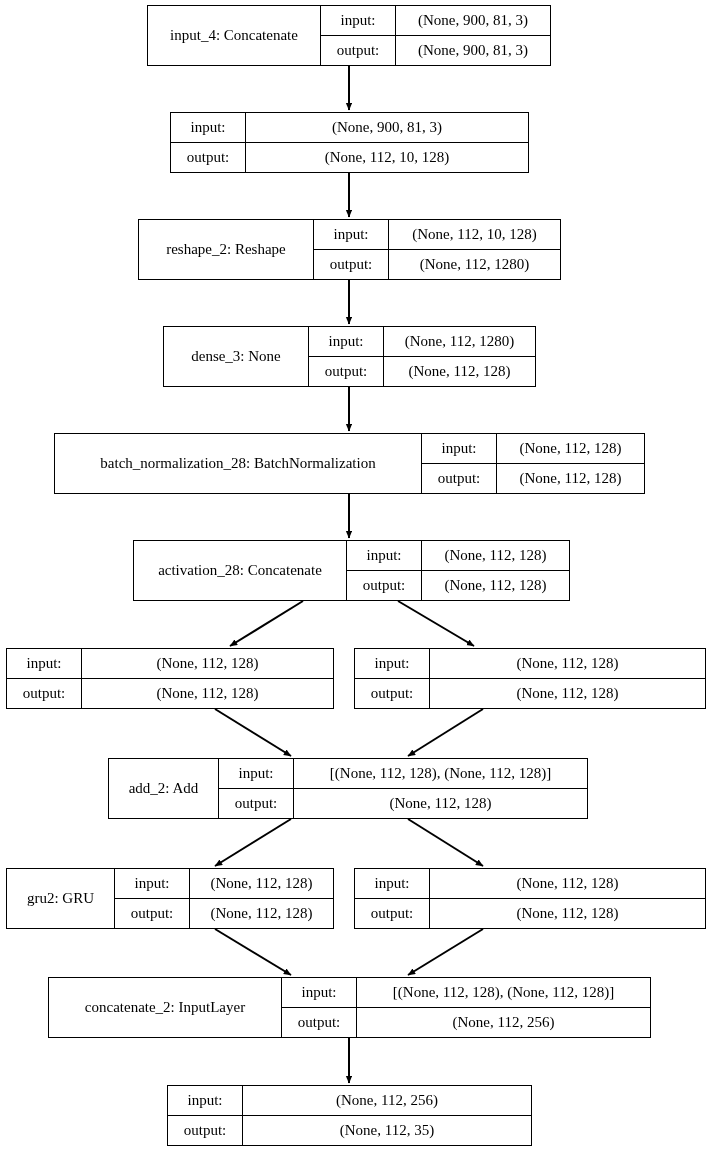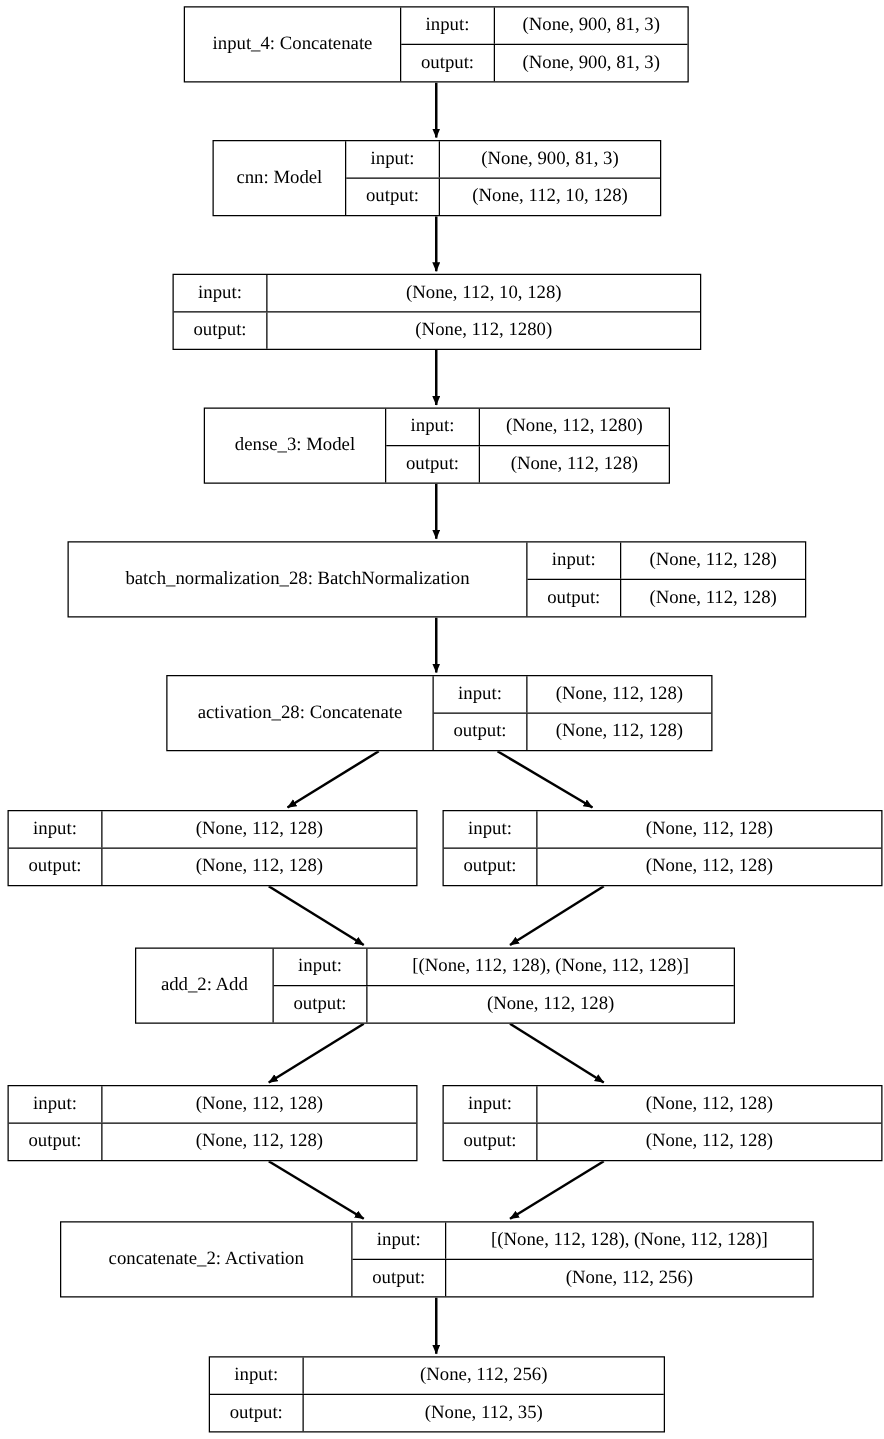--- a/index.html
+++ b/index.html
@@ -121,46 +121,46 @@
             <div class="io-label" style="width: 75px; flex: 0 0 75px;">input:</div>
             <div class="io-value">(None, 900, 81, 3)</div>
           </div>
           <div class="io-row bottom">
             <div class="io-label" style="width: 75px; flex: 0 0 75px;">output:</div>
             <div class="io-value">(None, 900, 81, 3)</div>
           </div>
         </div>
       </div>
       <div class="node" style="left: 170px; top: 112px; width: 359px; height: 61px;">
-        <div class="node-name" style="width: 106px; flex: 0 0 106px;">cnn: Model</div>
         <div class="node-io">
           <div class="io-row top">
             <div class="io-label" style="width: 75px; flex: 0 0 75px;">input:</div>
             <div class="io-value">(None, 900, 81, 3)</div>
           </div>
           <div class="io-row bottom">
             <div class="io-label" style="width: 75px; flex: 0 0 75px;">output:</div>
             <div class="io-value">(None, 112, 10, 128)</div>
           </div>
         </div>
       </div>
       <div class="node" style="left: 138px; top: 219px; width: 423px; height: 61px;">
+        <div class="node-name" style="width: 175px; flex: 0 0 175px;">reshape_2: Reshape</div>
         <div class="node-io">
           <div class="io-row top">
             <div class="io-label" style="width: 75px; flex: 0 0 75px;">input:</div>
             <div class="io-value">(None, 112, 10, 128)</div>
           </div>
           <div class="io-row bottom">
             <div class="io-label" style="width: 75px; flex: 0 0 75px;">output:</div>
             <div class="io-value">(None, 112, 1280)</div>
           </div>
         </div>
       </div>
       <div class="node" style="left: 163px; top: 326px; width: 373px; height: 61px;">
-        <div class="node-name" style="width: 145px; flex: 0 0 145px;">dense_3: Model</div>
+        <div class="node-name" style="width: 145px; flex: 0 0 145px;">dense_3: None</div>
         <div class="node-io">
           <div class="io-row top">
             <div class="io-label" style="width: 75px; flex: 0 0 75px;">input:</div>
             <div class="io-value">(None, 112, 1280)</div>
           </div>
           <div class="io-row bottom">
             <div class="io-label" style="width: 75px; flex: 0 0 75px;">output:</div>
             <div class="io-value">(None, 112, 128)</div>
           </div>
         </div>
@@ -222,20 +222,21 @@
             <div class="io-label" style="width: 75px; flex: 0 0 75px;">input:</div>
             <div class="io-value">[(None, 112, 128), (None, 112, 128)]</div>
           </div>
           <div class="io-row bottom">
             <div class="io-label" style="width: 75px; flex: 0 0 75px;">output:</div>
             <div class="io-value">(None, 112, 128)</div>
           </div>
         </div>
       </div>
       <div class="node" style="left: 6px; top: 868px; width: 328px; height: 61px;">
+        <div class="node-name" style="width: 108px; flex: 0 0 108px;">gru2: GRU</div>
         <div class="node-io">
           <div class="io-row top">
             <div class="io-label" style="width: 75px; flex: 0 0 75px;">input:</div>
             <div class="io-value">(None, 112, 128)</div>
           </div>
           <div class="io-row bottom">
             <div class="io-label" style="width: 75px; flex: 0 0 75px;">output:</div>
             <div class="io-value">(None, 112, 128)</div>
           </div>
         </div>
@@ -246,21 +247,21 @@
             <div class="io-label" style="width: 75px; flex: 0 0 75px;">input:</div>
             <div class="io-value">(None, 112, 128)</div>
           </div>
           <div class="io-row bottom">
             <div class="io-label" style="width: 75px; flex: 0 0 75px;">output:</div>
             <div class="io-value">(None, 112, 128)</div>
           </div>
         </div>
       </div>
       <div class="node" style="left: 48px; top: 977px; width: 603px; height: 61px;">
-        <div class="node-name" style="width: 233px; flex: 0 0 233px;">concatenate_2: Activation</div>
+        <div class="node-name" style="width: 233px; flex: 0 0 233px;">concatenate_2: InputLayer</div>
         <div class="node-io">
           <div class="io-row top">
             <div class="io-label" style="width: 75px; flex: 0 0 75px;">input:</div>
             <div class="io-value">[(None, 112, 128), (None, 112, 128)]</div>
           </div>
           <div class="io-row bottom">
             <div class="io-label" style="width: 75px; flex: 0 0 75px;">output:</div>
             <div class="io-value">(None, 112, 256)</div>
           </div>
         </div>

